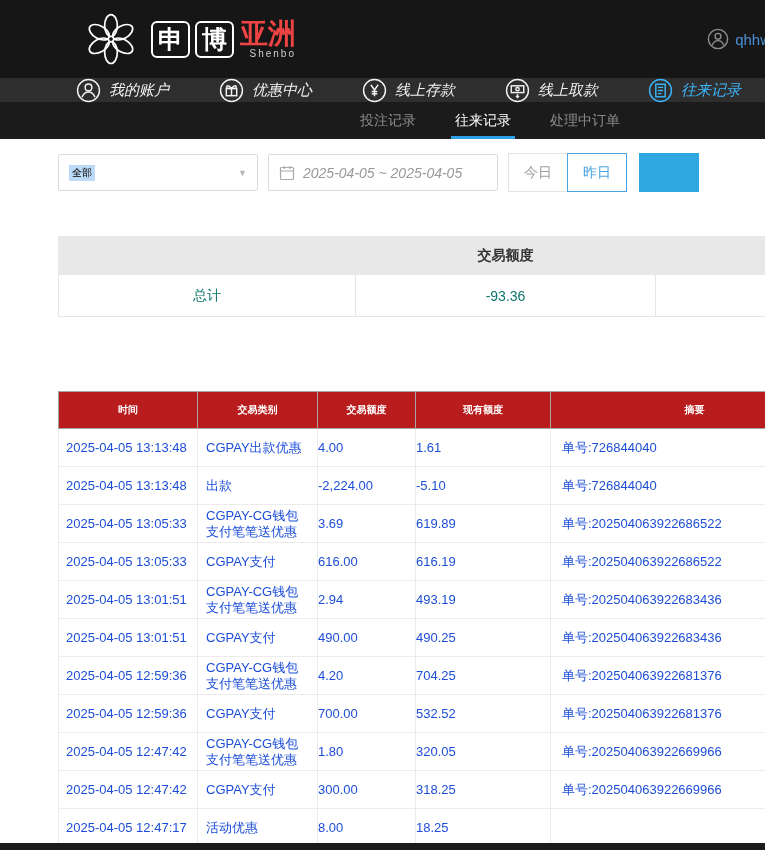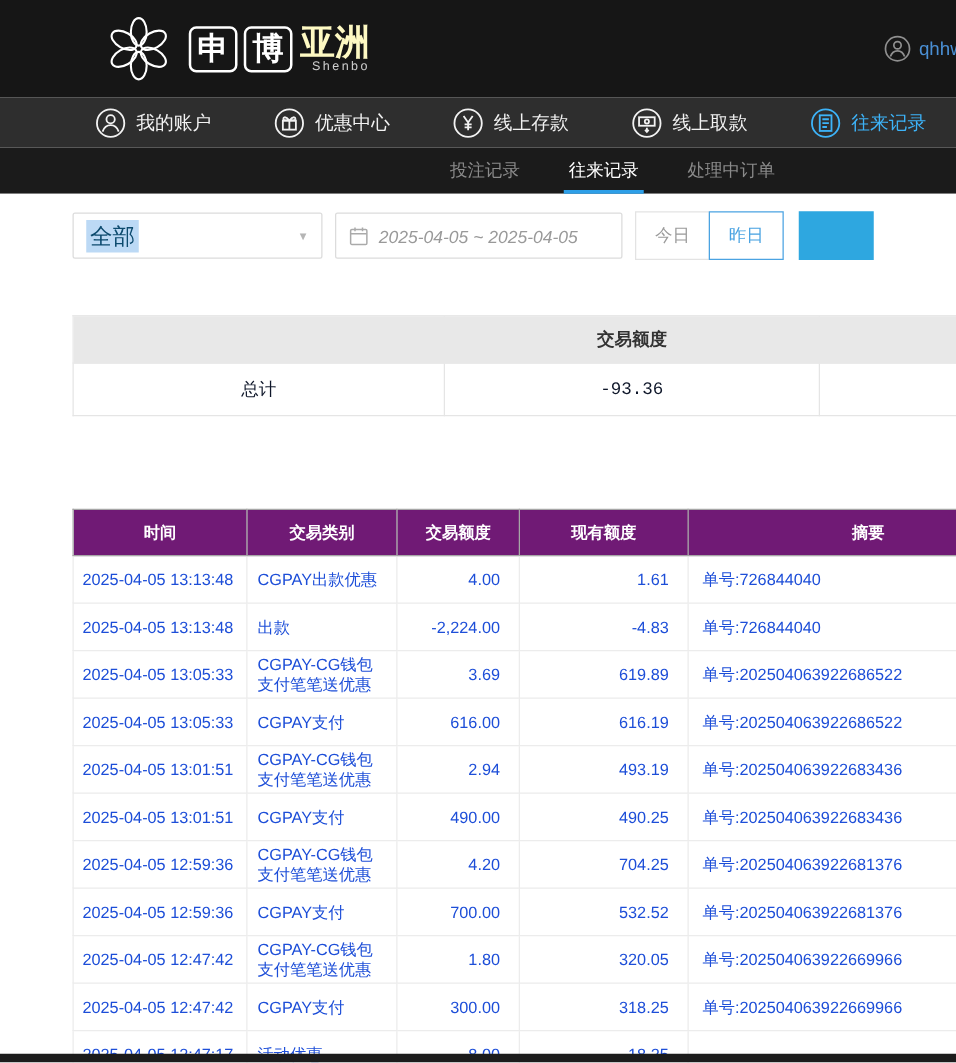--- a/index.html
+++ b/index.html
@@ -16,32 +16,32 @@
     display: flex; align-items: center; position: relative;
   }
   .logo { display: flex; align-items: center; margin-left: 84px; cursor: pointer; }
   .logo-flower { margin-right: 8px; display: flex; }
   .logo-box {
     border: 2px solid #fff; border-radius: 6px; color: #fff;
     font-size: 25px; font-weight: bold; line-height: 1;
     padding: 4px 5px; margin-left: 5px;
   }
   .logo-right { display: flex; flex-direction: column; margin-left: 6px; }
-  .logo-cn { color: #fef9c3; font-size: 28px; font-weight: bold; line-height: 1.05; }
+  .logo-cn { color: #ef4444; font-size: 28px; font-weight: bold; line-height: 1.05; }
   .logo-en { color: #cfcfcf; font-size: 10px; letter-spacing: 2px; align-self: flex-end; }
   .userbox {
     position: absolute; right: -6px; top: 28px;
     display: flex; align-items: center; gap: 6px; cursor: pointer;
   }
   .userbox .uname { color: #4a8fd4; font-size: 15px; }
 
   
   .mainnav {
-    height: 40px; background: #2e2e2e;
-    display: flex; align-items: center; padding-left: 76px; gap: 50px;
+    height: 24px; background: #2e2e2e;
+    display: flex; align-items: center; padding-left: 76px; gap: 50px; font-style: italic;
   }
   .nav-item {
     display: flex; align-items: center; gap: 8px;
     color: #f2f2f2; font-size: 15px; white-space: nowrap; cursor: pointer;
     flex-shrink: 0;
   }
   .nav-item .nicon { display: flex; }
   .nav-item.active { color: #3db3f8; }
 
   
@@ -63,21 +63,21 @@
   .filters {
     display: flex; align-items: center;
     padding: 14px 0 14px 58px; background: #fff;
   }
   .select-box {
     width: 200px; height: 37px; border: 1px solid #dcdcdc; border-radius: 2px;
     display: flex; align-items: center; justify-content: space-between;
     padding: 0 10px; cursor: pointer; background: #fff;
   }
   .select-box .sel-val {
-    background: #bcd9f5; color: #0c4a6e; font-size: 18px; padding: 1px 3px;
+    background: #bcd9f5; color: #000000; font-size: 10px; padding: 1px 3px;
   }
   .select-box .caret { color: #b5b5b5; font-size: 9px; }
   .date-box {
     width: 230px; height: 37px; border: 1px solid #dcdcdc; border-radius: 2px;
     display: flex; align-items: center; gap: 8px; padding: 0 10px;
     margin-left: 10px; color: #999; font-size: 14px; cursor: pointer;
     white-space: nowrap; background: #fff; font-style: italic;
   }
   .btn-group { display: flex; margin-left: 10px; }
   .fbtn {
@@ -92,40 +92,40 @@
     background: #2ea7e0; cursor: pointer; flex-shrink: 0;
   }
 
   
   .summary { margin: 30px 0 0 58px; width: 807px; border-collapse: collapse; table-layout: fixed; }
   .summary th {
     background: #e8e8e8; height: 38px; font-size: 14px; color: #333;
     font-weight: bold; text-align: center; border: 1px solid #e8e8e8;
   }
   .summary td {
-    height: 42px; font-size: 14px; color: #0f172a; text-align: center;
-    border: 1px solid #e5e5e5; background: #fff; font-family: Liberation Mono, monospace;
+    height: 42px; font-size: 14px; color: #0f766e; text-align: center;
+    border: 1px solid #e5e5e5; background: #fff;
   }
 
   
   .main-table {
     margin: 74px 0 0 58px; width: 780px; border-collapse: collapse;
     table-layout: fixed; font-size: 13px;
   }
   .main-table th {
-    background: #701a75; color: #fff; font-weight: bold; height: 37px;
-    font-size: 13px; text-align: center; border: 1px solid #a6a6a6;
+    background: #b91c1c; color: #fff; font-weight: bold; height: 37px;
+    font-size: 10px; text-align: center; border: 1px solid #a6a6a6;
   }
   .main-table td {
     height: 38px; border: 1px solid #ececec; color: #1d4ed8;
     line-height: 16px; vertical-align: middle; background: #fff;
   }
   .main-table td.c0 { padding-left: 7px; }
   .main-table td.c1 { padding-left: 8px; white-space: pre-line; }
-  .main-table td.c2, .main-table td.c3 { text-align: right; padding-right: 15px; }
+  .main-table td.c2, .main-table td.c3 { padding-right: 15px; }
   .main-table td.c4 { padding-left: 11px; }
 
   
   .footer-bar {
     position: absolute; left: 0; right: 0; bottom: 0; height: 7px;
     background: #1c1c1c; z-index: 5;
   }
 </style>
 </head>
 <body>
@@ -285,21 +285,21 @@
         <td class="c0">2025-04-05 13:13:48</td>
         <td class="c1">CGPAY出款优惠</td>
         <td class="c2">4.00</td>
         <td class="c3">1.61</td>
         <td class="c4">单号:726844040</td>
       </tr>
       <tr>
         <td class="c0">2025-04-05 13:13:48</td>
         <td class="c1">出款</td>
         <td class="c2">-2,224.00</td>
-        <td class="c3">-4.83</td>
+        <td class="c3">-5.10</td>
         <td class="c4">单号:726844040</td>
       </tr>
       <tr>
         <td class="c0">2025-04-05 13:05:33</td>
         <td class="c1">CGPAY-CG钱包
 支付笔笔送优惠</td>
         <td class="c2">3.69</td>
         <td class="c3">619.89</td>
         <td class="c4">单号:202504063922686522</td>
       </tr>

